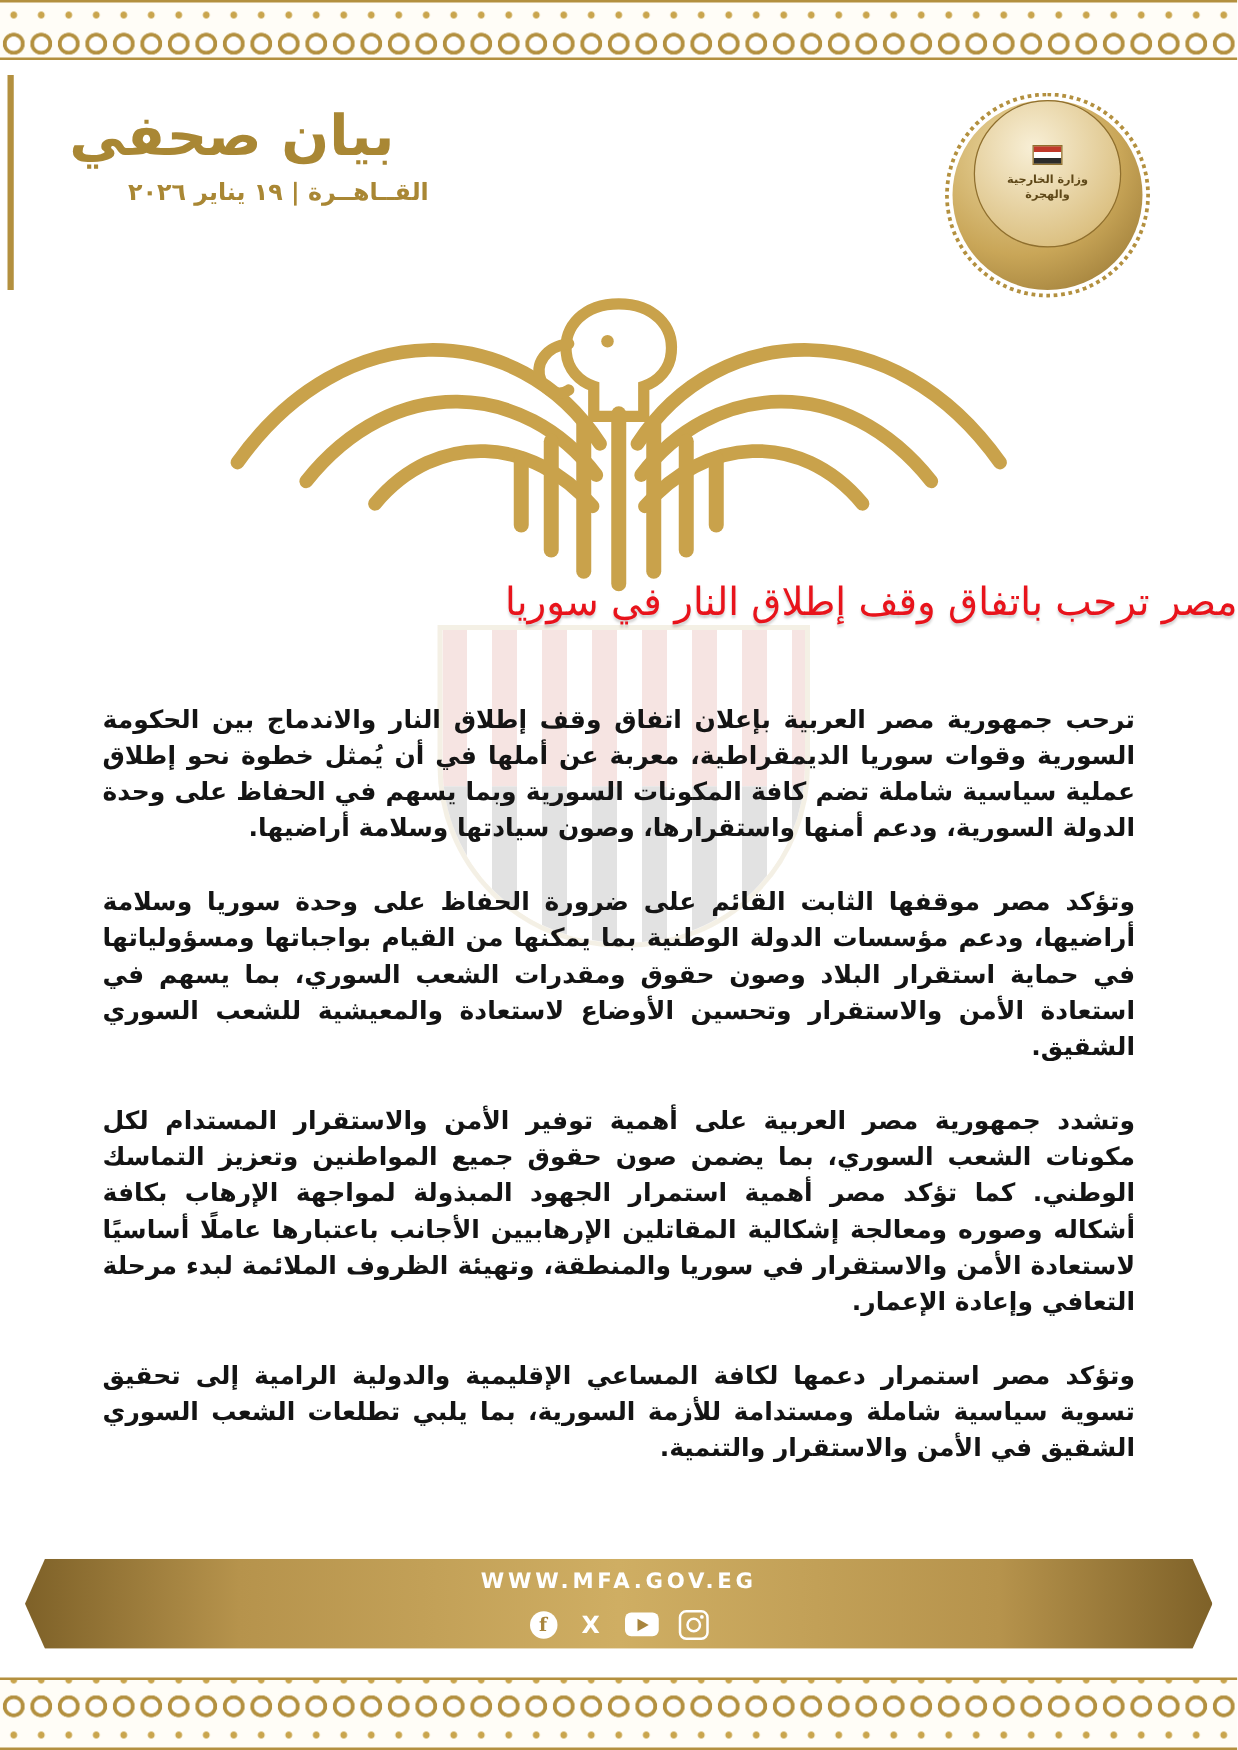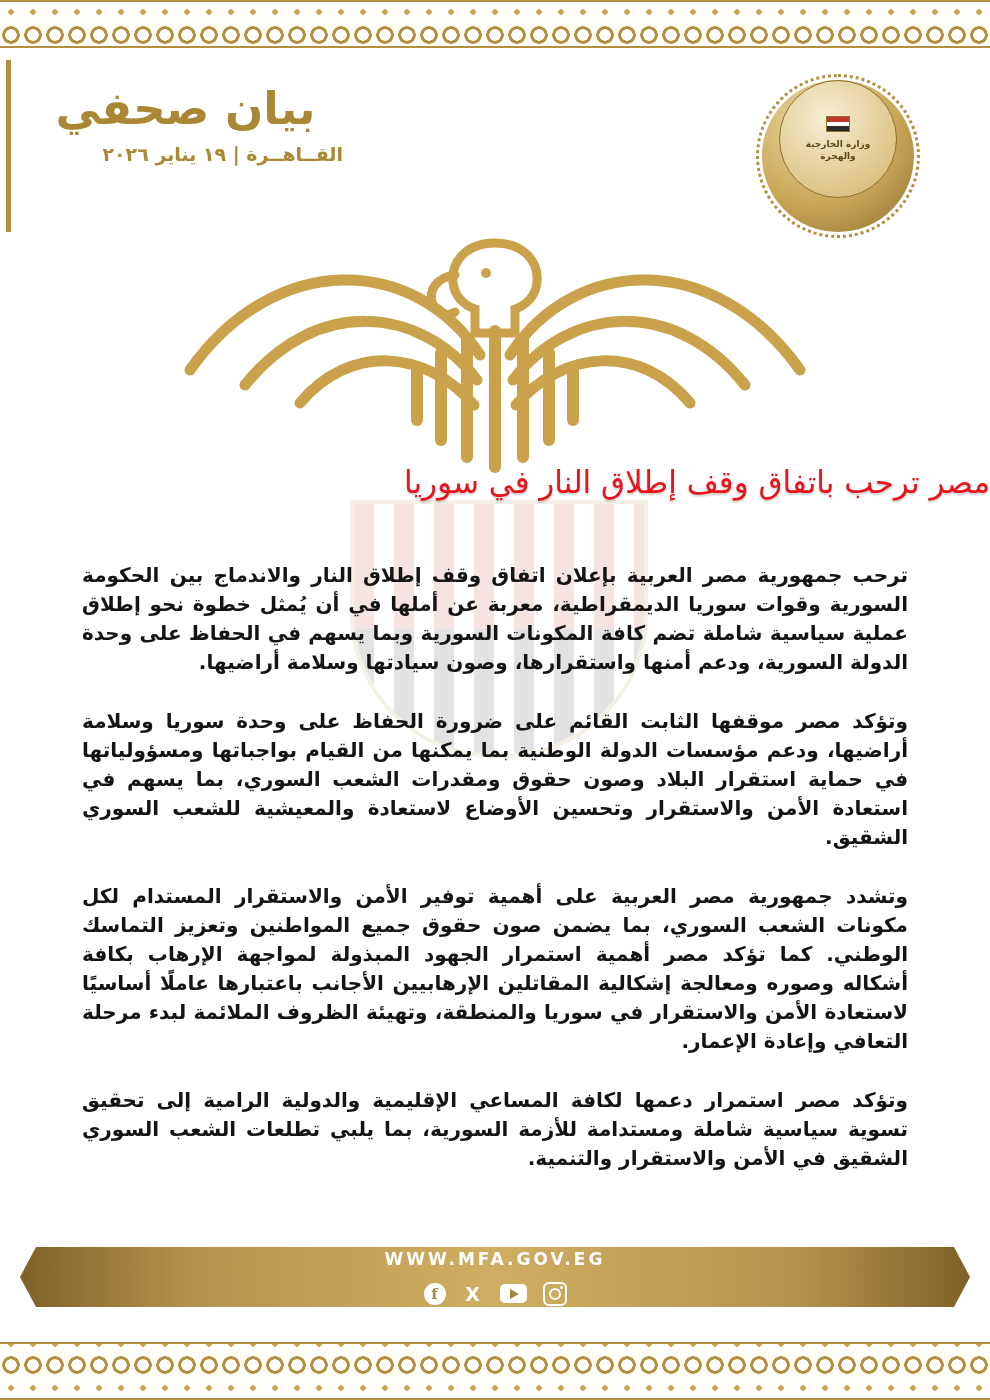--- a/index.html
+++ b/index.html
@@ -67,21 +67,21 @@
   }
   .body-text{
     position:absolute;top:545px;left:82px;right:82px;direction:rtl;margin-top:16px;
   }
   .body-text p{
     margin:0 0 30px 0;color:#141414;font-size:20px;font-weight:700;
     line-height:1.45;text-align:justify;
   }
   
   .footer-bar{
-    position:absolute;top:1247px;left:20px;right:20px;height:60px;
+    position:absolute;top:1247px;left:20px;right:20px;height:72px;
     background:linear-gradient(90deg,#7e6128,#b6934c 18%,#cfae63 50%,#b6934c 82%,#7e6128);
     clip-path:polygon(0 50%,16px 0,calc(100% - 16px) 0,100% 50%,calc(100% - 16px) 100%,16px 100%);
     display:flex;flex-direction:column;align-items:center;justify-content:center;gap:13px;
   }
   .website{
     color:#ffffff;font-size:17px;font-weight:600;letter-spacing:3px;
   }
   .social{display:flex;gap:16px;align-items:center;}
   .icn{display:inline-flex;align-items:center;justify-content:center;}
   .fb{

